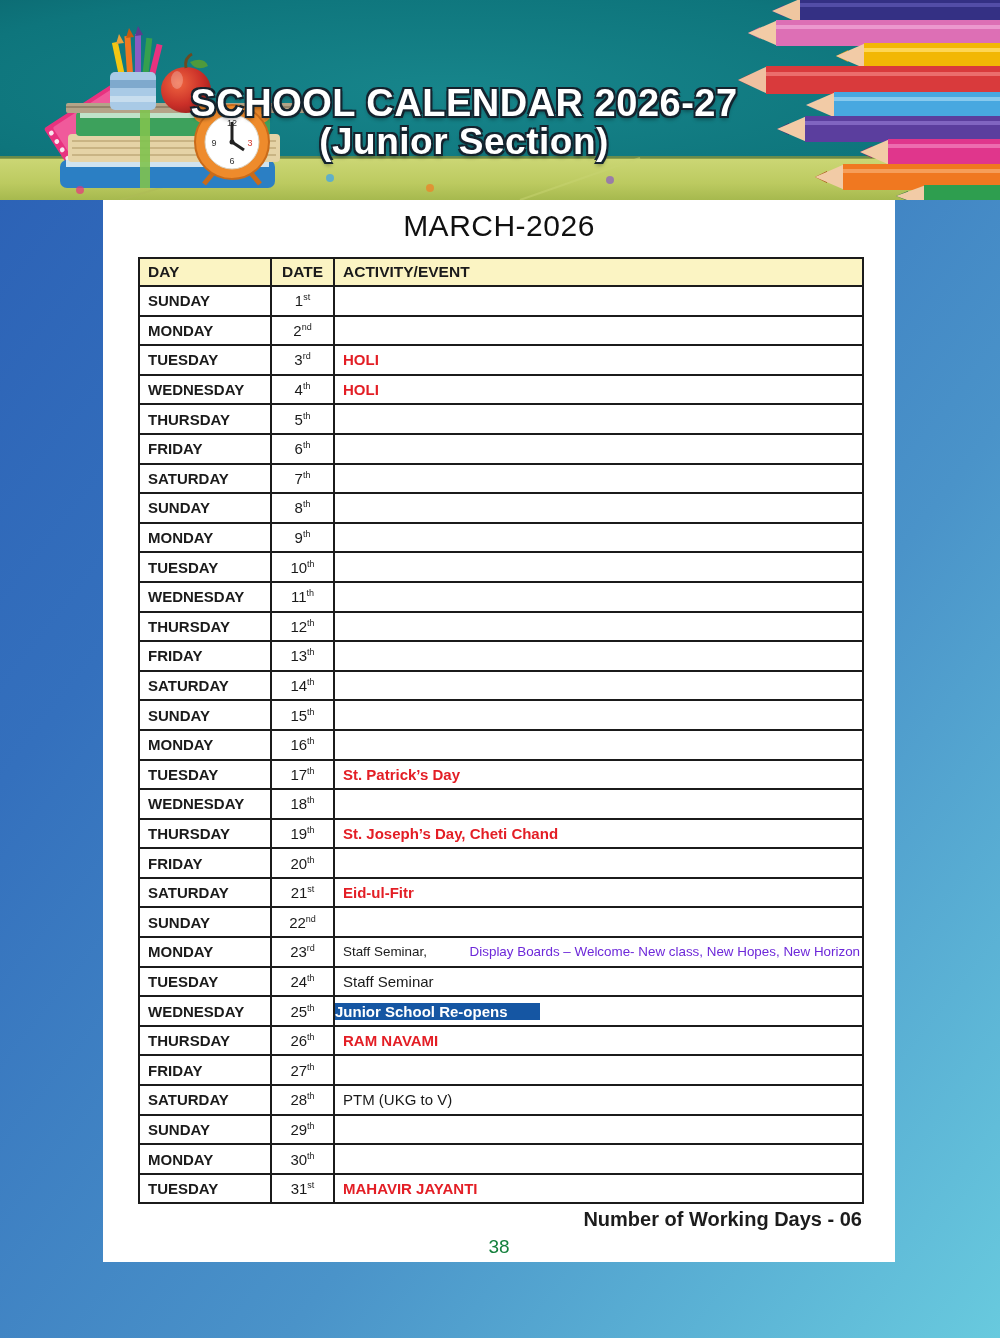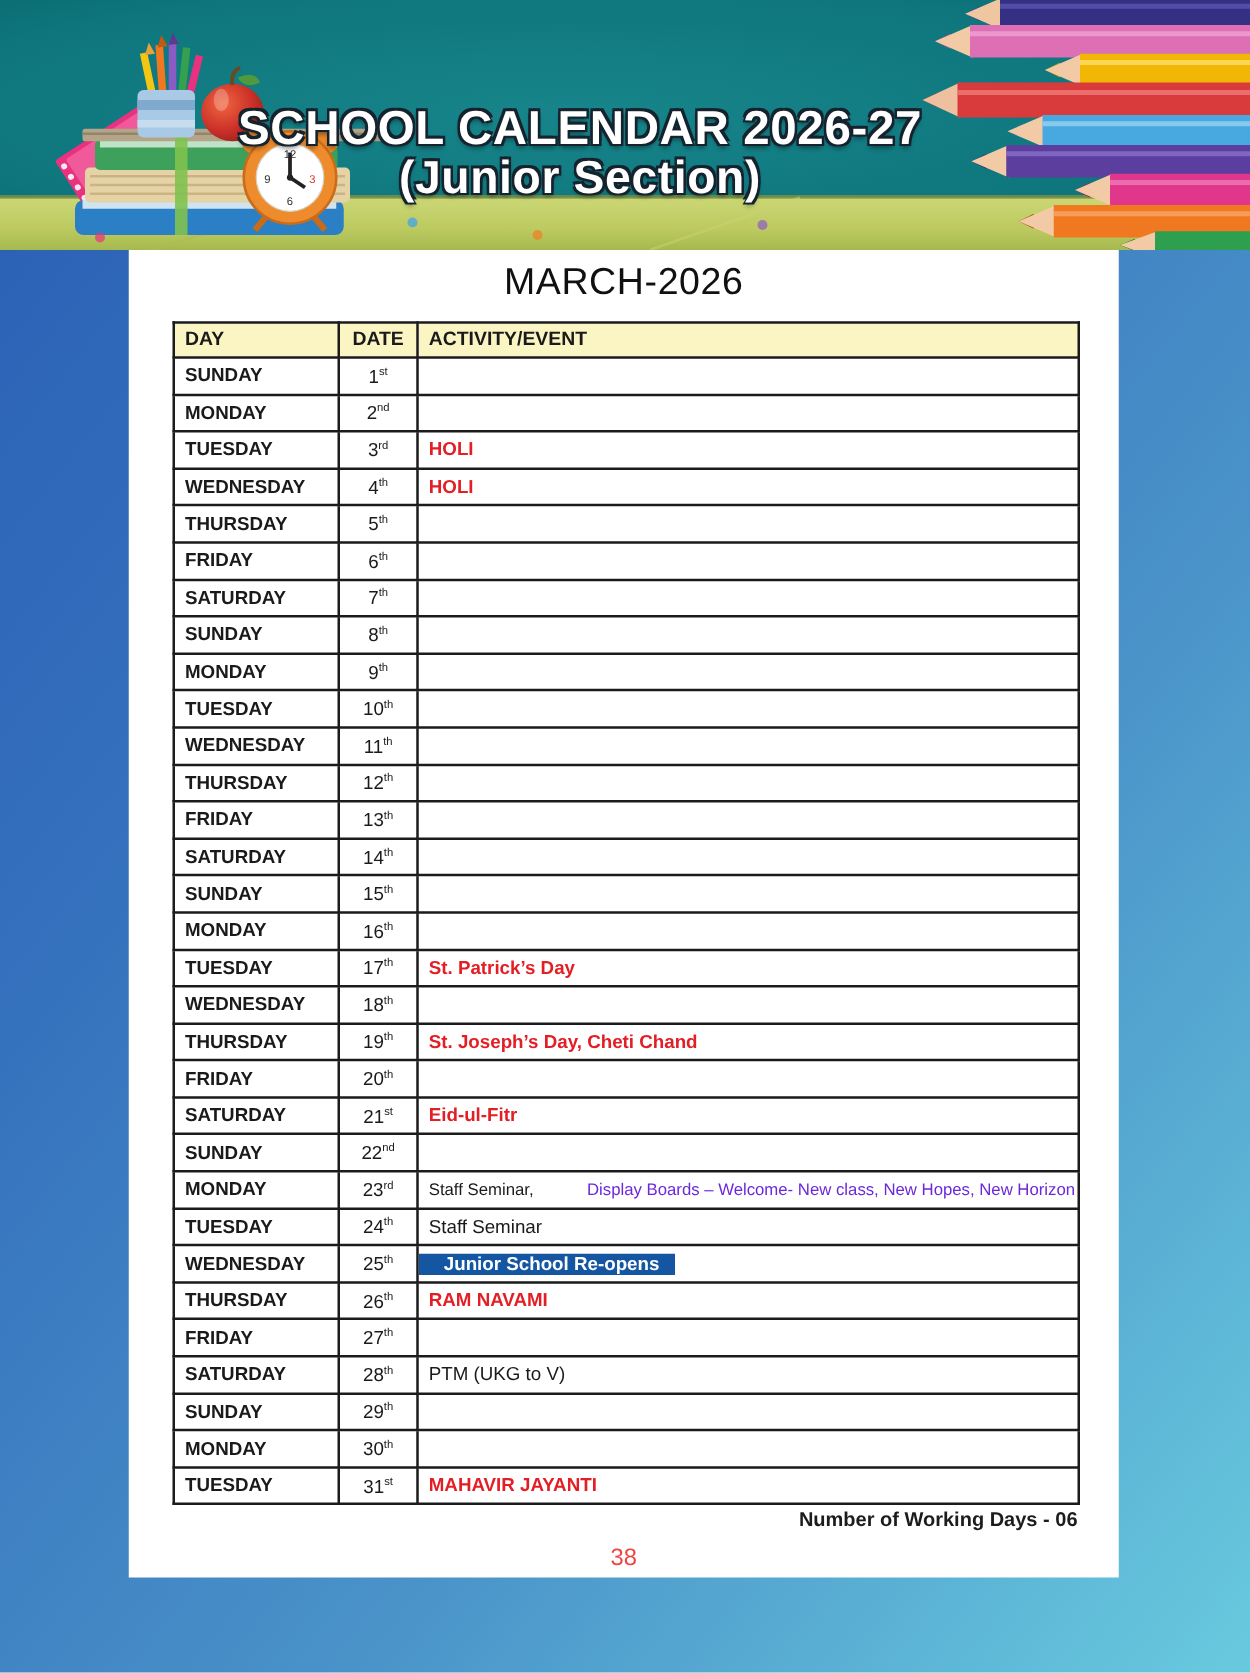--- a/index.html
+++ b/index.html
@@ -50,29 +50,29 @@
   td.date { text-align:center; }
   td.date sup { font-size:9px; }
   td.act { padding-left:8px; }
   td.act.nopad { padding-left:0; }
   .seg-black { color:#1a1a1a; }
   .seg-red { color:#e31e25; font-weight:700; }
   .seg-blue { color:#6d28d9;margin-left:39px; }
   .act-small { font-size:13.4px; }
   .hl-box {
     display:flex; align-items:center; height:100%; width:205px;
-    background:#1556a3; color:#fff; font-weight:700; padding-left:20px;
+    background:#1556a3; color:#fff; font-weight:700; padding-left:0;
   }
   .working-days {
     position:absolute; top:1008px; right:33px;
-    font-size:16px; font-weight:700; color:#1c1c1c;
+    font-size:20px; font-weight:700; color:#1c1c1c;
   }
   .page-number {
     position:absolute; top:1036px; left:0; width:100%; text-align:center;
-    font-size:19px; color:#ef4444;
+    font-size:19px; color:#15803d;
   }
 </style>
 </head>
 <body>
 
 <div class="banner">
   <svg width="1000" height="200" viewBox="0 0 1000 200">
     <defs>
       <radialGradient id="board" cx="45%" cy="45%" r="75%">
         <stop offset="0%" stop-color="#17858b"></stop>

